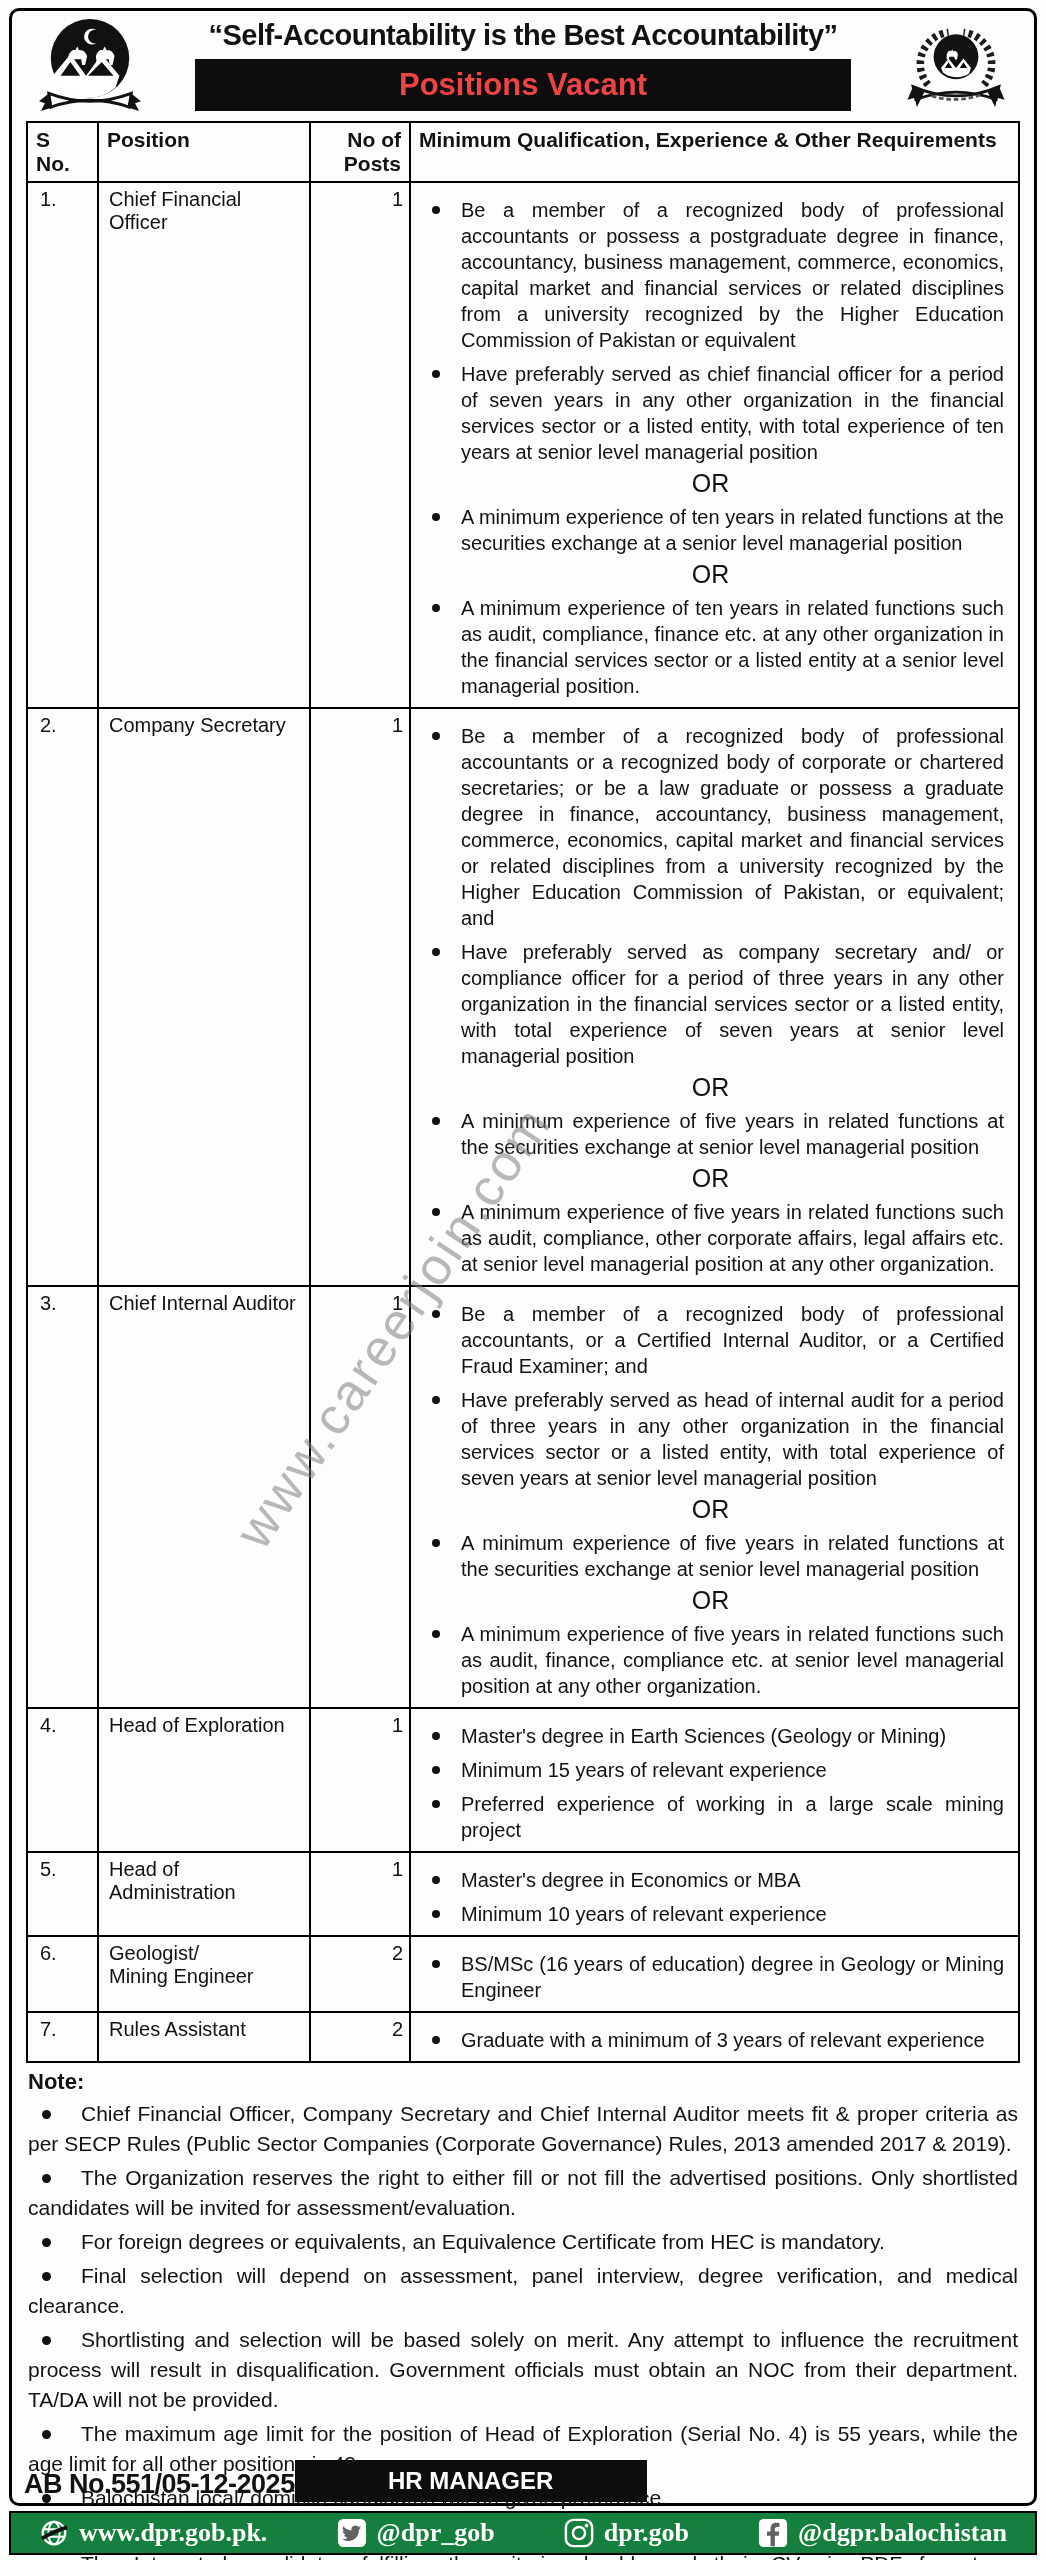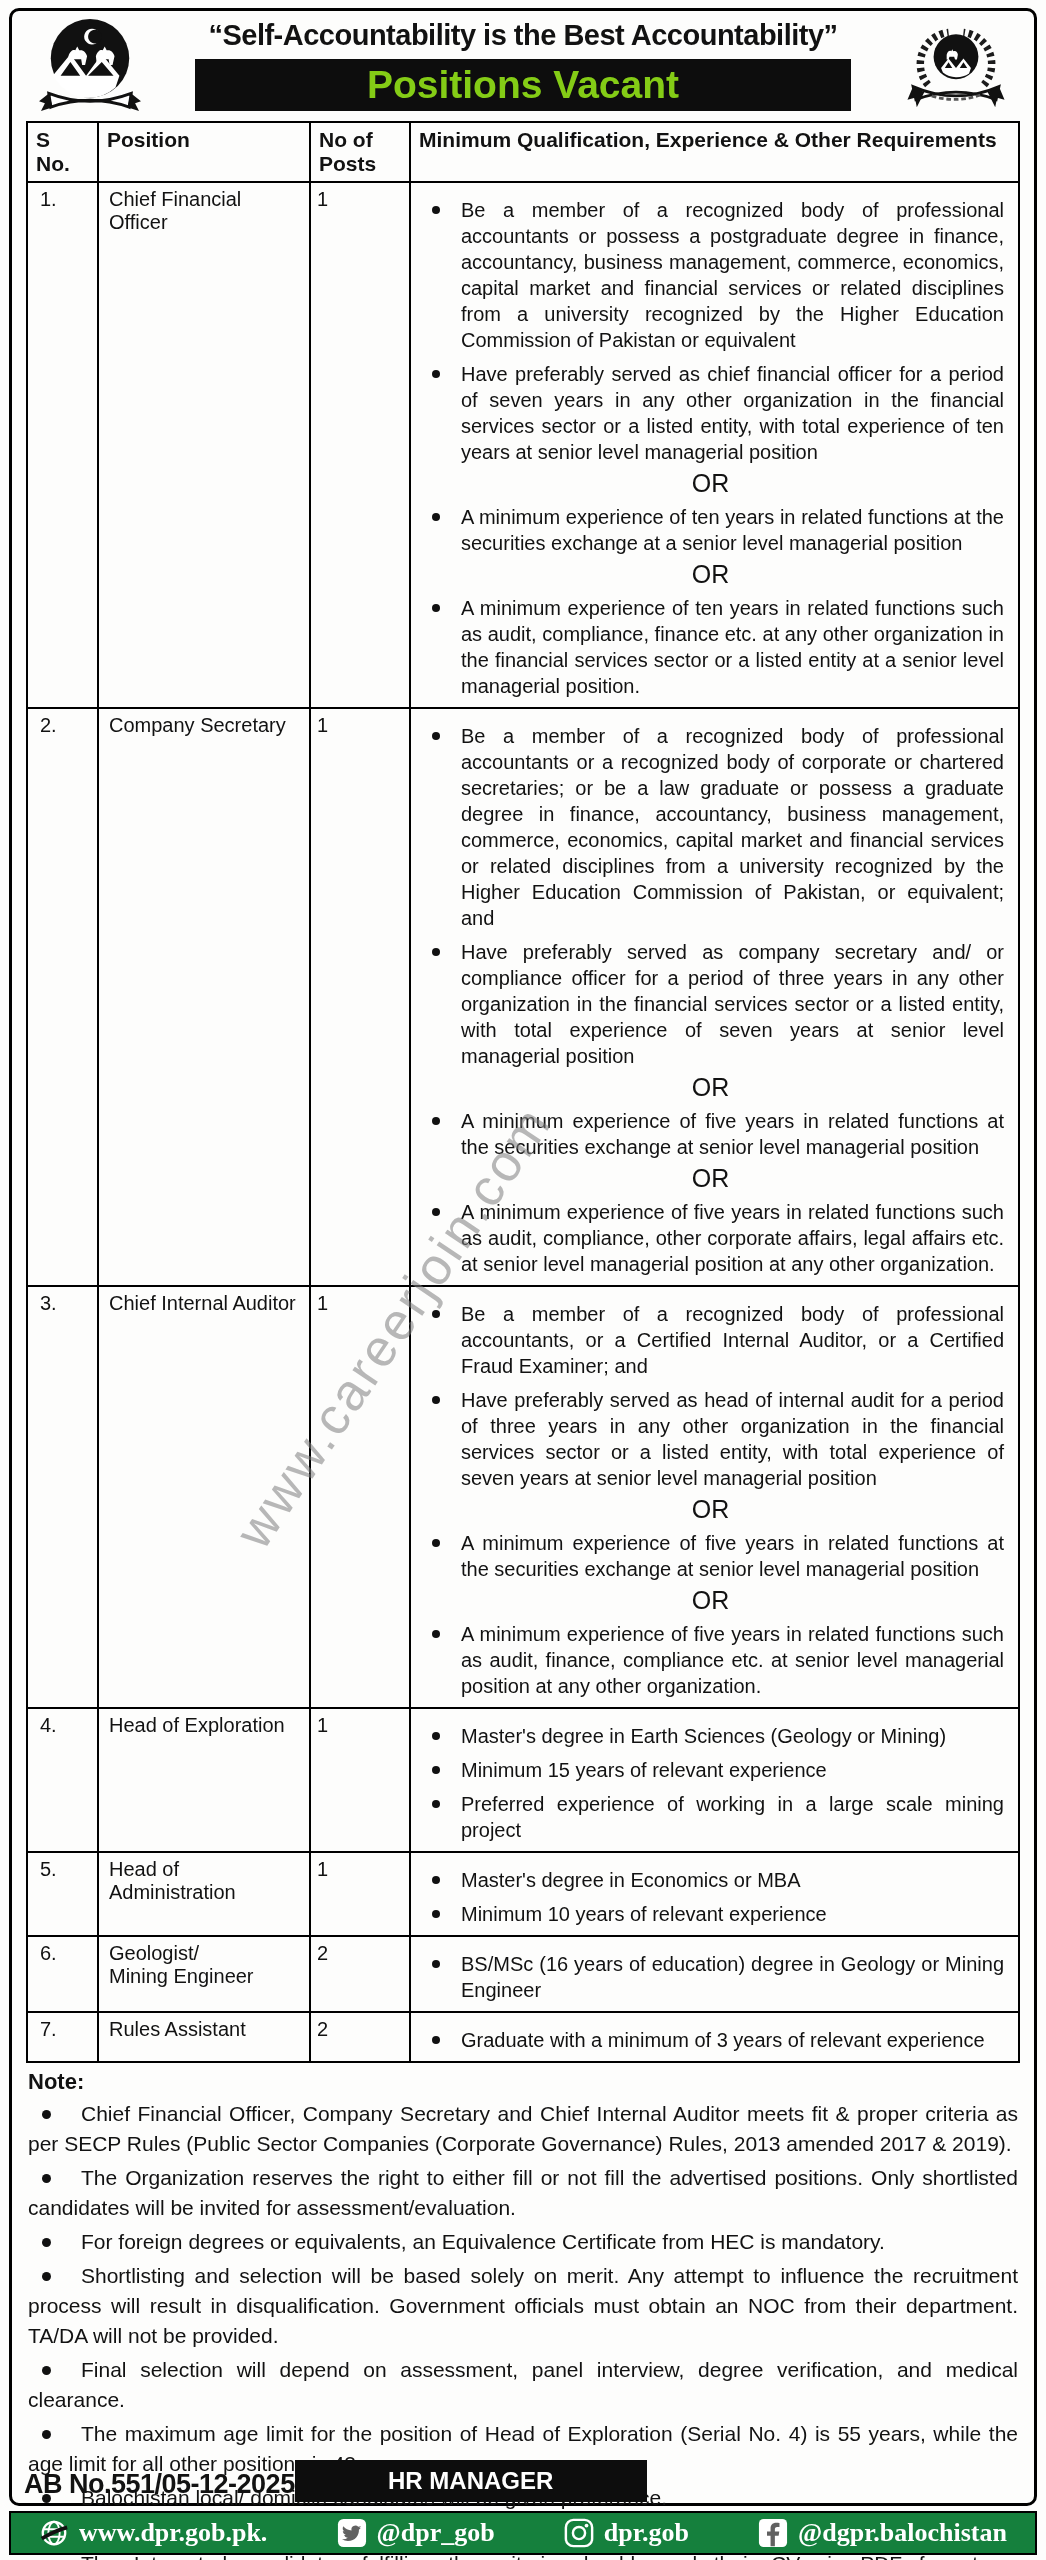--- a/index.html
+++ b/index.html
@@ -5,30 +5,30 @@
   html,body{margin:0;padding:0;background:#e8e8e8;}
   .page{position:relative;width:1046px;height:2560px;background:#fdfdfc;margin:0 auto;
         font-family:"Liberation Sans","DejaVu Sans",sans-serif;color:#121212;overflow:hidden;}
   .ad-border{position:absolute;top:8px;left:9px;right:9px;bottom:54px;border:3px solid #000;
              border-radius:10px;padding:6px 14px 0 14px;background:#fdfdfc;}
   
   .header{display:flex;align-items:flex-start;height:104px;}
   .logo{flex:0 0 128px;display:flex;justify-content:center;}
   .header-center{flex:1;display:flex;flex-direction:column;align-items:center;}
   .tagline{font-size:29px;font-weight:bold;letter-spacing:-0.5px;margin-top:2px;}
-  .banner{margin-top:7px;width:656px;height:52px;background:#0d0d0d;color:#84cc16;
-          display:flex;align-items:center;justify-content:center;font-size:39px;font-weight:bold;}
+  .banner{margin-top:7px;width:656px;height:52px;background:#0d0d0d;color:#ef4444;
+          display:flex;align-items:center;justify-content:center;font-size:31px;font-weight:bold;}
   
   .intro{font-size:21.5px;line-height:31px;text-align:justify;margin:9px 2px 8px 2px;}
   
   table.jobs{border-collapse:collapse;width:100%;table-layout:fixed;}
   table.jobs th,table.jobs td{border:2.5px solid #000;vertical-align:top;}
   col.c-sno{width:71px;}col.c-pos{width:212px;}col.c-num{width:100px;}
   th{font-size:21px;font-weight:bold;text-align:left;padding:5px 8px;}
-  th.center,td.center{text-align:left;}
+  th.center,td.center{text-align:right;}
   td{font-size:20px;padding:5px 6px;}
   td.sno{padding-left:12px;}
   td.pos{white-space:pre-line;padding-left:10px;}
   td.req{padding:6px 8px 6px 0;}
   .req-item{display:flex;margin-bottom:2px;margin-top:8px;}
   .req-item .dot{flex:0 0 50px;display:flex;justify-content:center;padding-top:9px;}
   .req-item .dot i{width:8px;height:8px;border-radius:50%;background:#111;}
   .req-item .txt{flex:1;text-align:justify;line-height:26px;padding-right:6px;}
   .or-line{text-align:center;font-size:25px;line-height:26px;margin:5px 0;}
   
@@ -281,22 +281,22 @@
             </td>
           </tr>
         </tbody>
     </table>
 
     <div class="note-heading">Note:</div>
     <div id="note-list">
         <div class="note-item"><span class="ndot"></span><span>Chief Financial Officer, Company Secretary and Chief Internal Auditor meets fit &amp; proper criteria as per SECP Rules (Public Sector Companies (Corporate Governance) Rules, 2013 amended 2017 &amp; 2019).</span></div>
         <div class="note-item"><span class="ndot"></span><span>The Organization reserves the right to either fill or not fill the advertised positions. Only shortlisted candidates will be invited for assessment/evaluation.</span></div>
         <div class="note-item"><span class="ndot"></span><span>For foreign degrees or equivalents, an Equivalence Certificate from HEC is mandatory.</span></div>
+        <div class="note-item"><span class="ndot"></span><span>Final selection will depend on assessment, panel interview, degree verification, and medical clearance.</span></div>
         <div class="note-item"><span class="ndot"></span><span>Shortlisting and selection will be based solely on merit. Any attempt to influence the recruitment process will result in disqualification. Government officials must obtain an NOC from their department. TA/DA will not be provided.</span></div>
-        <div class="note-item"><span class="ndot"></span><span>Final selection will depend on assessment, panel interview, degree verification, and medical clearance.</span></div>
         <div class="note-item"><span class="ndot"></span><span>The maximum age limit for the position of Head of Exploration (Serial No. 4) is 55 years, while the age limit for all other positions is 43 years.</span></div>
         <div class="note-item"><span class="ndot"></span><span>Balochistan local/ domicile candidates will be given preference.</span></div>
       </div>
 
     <div class="apply-heading">How to Apply</div>
     <div id="apply-list">
         <div class="note-item"><span class="ndot"></span><span>The Interested candidates fulfilling the criteria should send their CVs in PDF format on </span><b>publicsector.quetta@gmail.com</b><span> from the date of advertisement within 15 days.</span></div>
       </div>
   </div>
 

